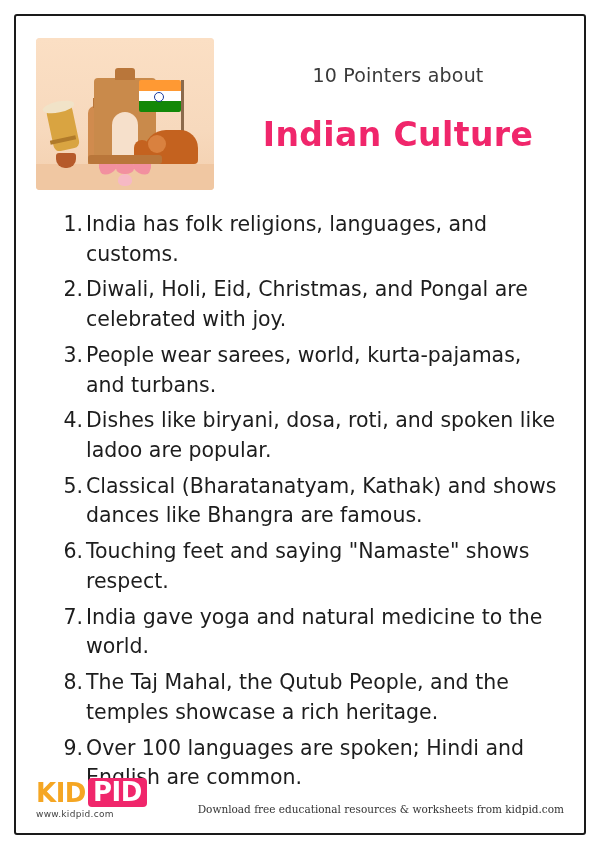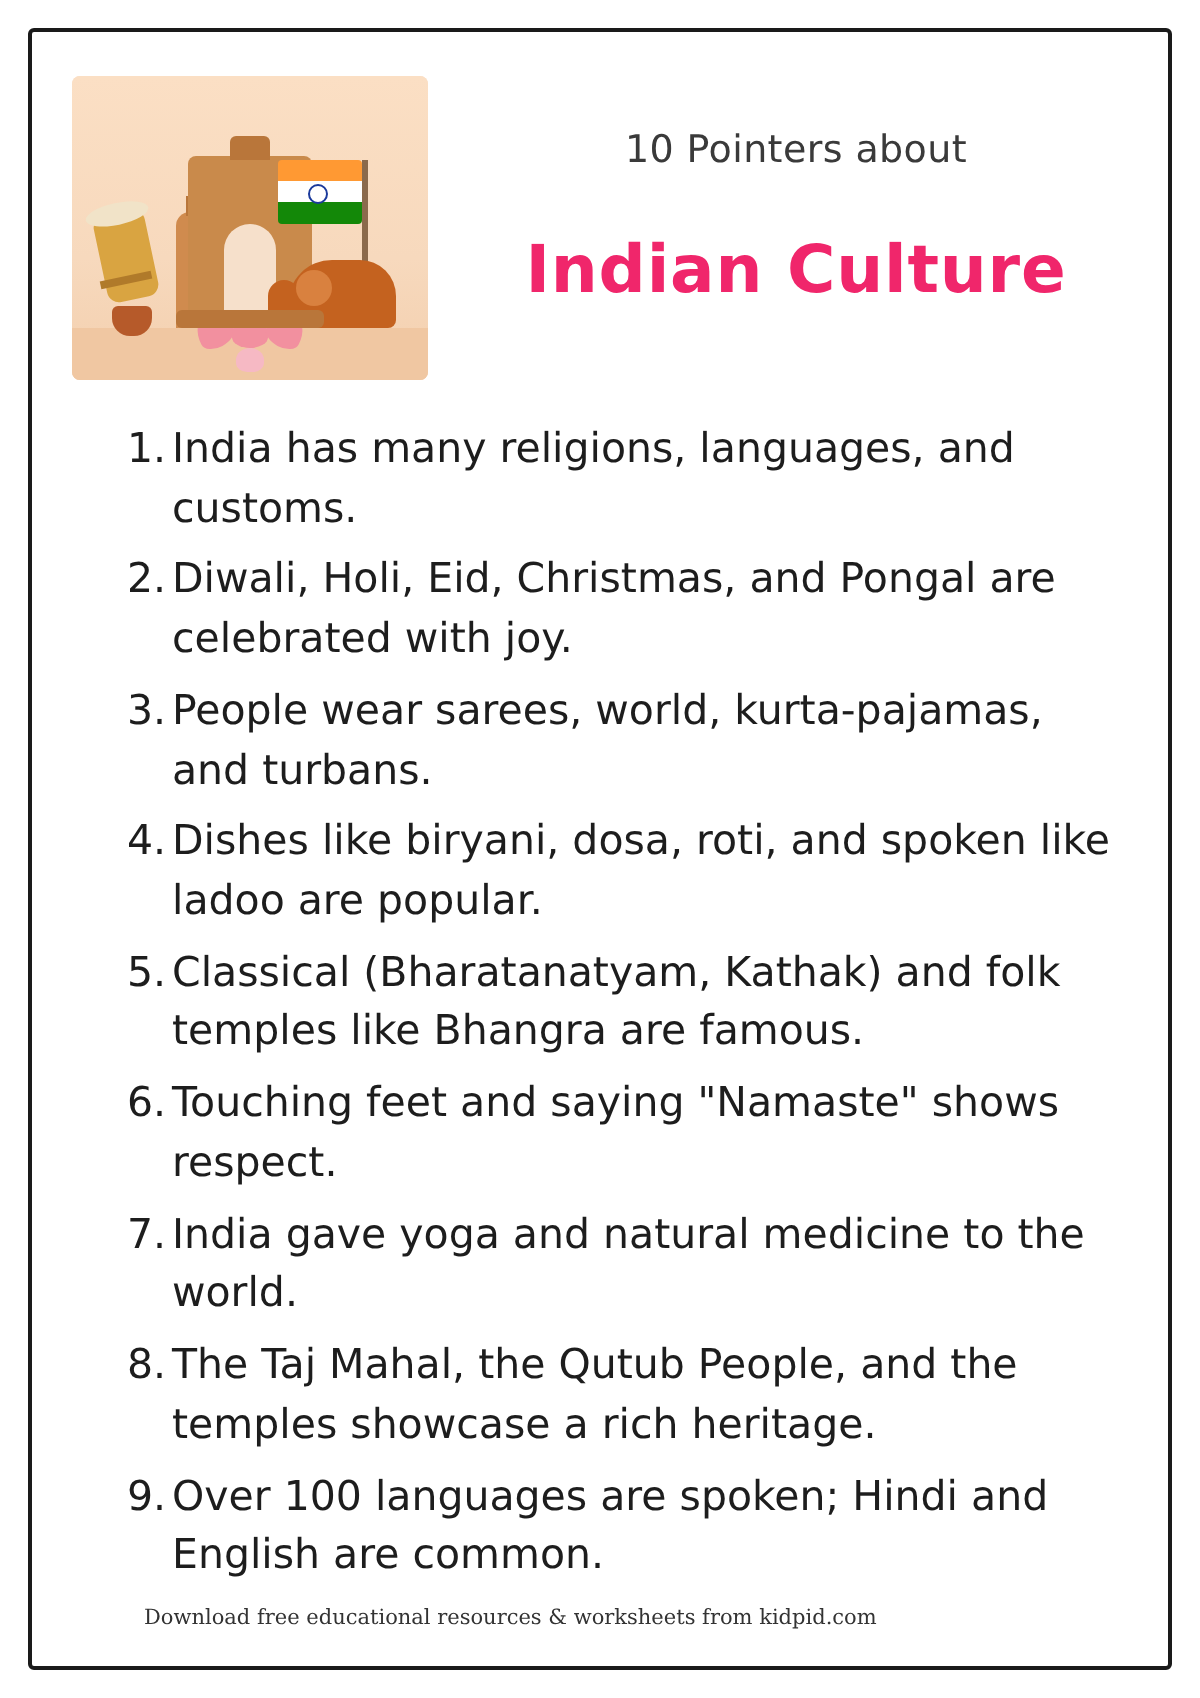--- a/index.html
+++ b/index.html
@@ -268,41 +268,41 @@
         <div class="subtitle">10 Pointers about</div>
         <div class="title">Indian Culture</div>
       </div>
 
     </div>
 
     <div class="list">
 
       <div class="item">
         <div class="num">1.</div>
-        <div class="txt">India has many religions, languages, and customs.</div>
+        <div class="txt">India has folk religions, languages, and customs.</div>
       </div>
 
       <div class="item">
         <div class="num">2.</div>
         <div class="txt">Diwali, Holi, Eid, Christmas, and Pongal are celebrated with joy.</div>
       </div>
 
       <div class="item">
         <div class="num">3.</div>
         <div class="txt">People wear sarees, world, kurta-pajamas, and turbans.</div>
       </div>
 
       <div class="item">
         <div class="num">4.</div>
         <div class="txt">Dishes like biryani, dosa, roti, and spoken like ladoo are popular.</div>
       </div>
 
       <div class="item">
         <div class="num">5.</div>
-        <div class="txt">Classical (Bharatanatyam, Kathak) and folk temples like Bhangra are famous.</div>
+        <div class="txt">Classical (Bharatanatyam, Kathak) and shows dances like Bhangra are famous.</div>
       </div>
 
       <div class="item">
         <div class="num">6.</div>
         <div class="txt">Touching feet and saying "Namaste" shows respect.</div>
       </div>
 
       <div class="item">
         <div class="num">7.</div>
         <div class="txt">India gave yoga and natural medicine to the world.</div>
@@ -315,17 +315,24 @@
 
       <div class="item">
         <div class="num">9.</div>
         <div class="txt">Over 100 languages are spoken; Hindi and English are common.</div>
       </div>
 
 
     </div>
 
     <div class="footer">
+      <div class="logo-block">
+        <div class="logo">
+          <span class="kid">KID</span>
+          <span class="pid">PID</span>
+        </div>
+        <div class="logo-url">www.kidpid.com</div>
+      </div>
       <div class="footer-note">Download free educational resources &amp; worksheets from kidpid.com</div>
     </div>
 
   </div>
 </div>
 
 </body></html>

